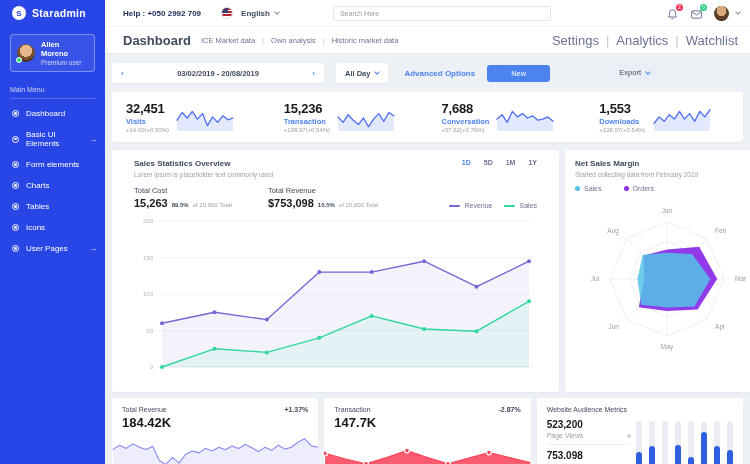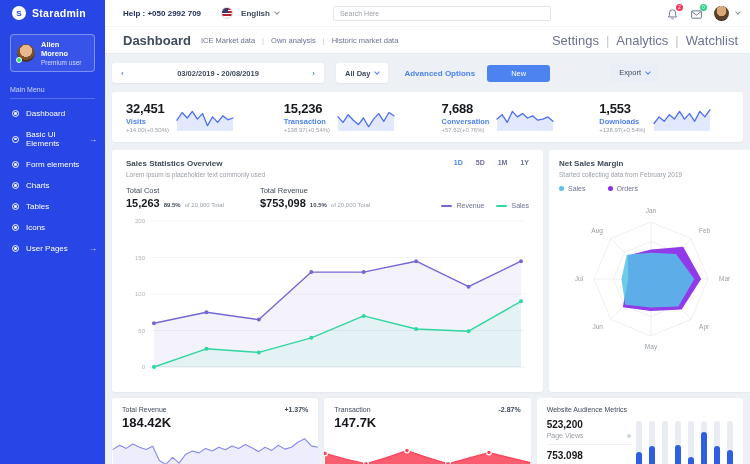--- a/index.html
+++ b/index.html
@@ -69,21 +69,21 @@
   
   .stats-band { background:#fff; border-radius:3px; box-shadow:0 1px 2px rgba(0,0,0,.04); height:50px; display:flex; align-items:center; margin-bottom:8px; }
   .stat { flex:1; display:flex; align-items:center; padding:0 14px; gap:7px; }
   .stat-value { font-size:13px; font-weight:bold; color:#16191d; letter-spacing:-.2px; }
   .stat-label { font-size:7.5px; font-weight:bold; color:var(--accent,#4d83f0); margin-top:1px; }
   .stat-delta { font-size:6px; color:#9aa0a6; margin-top:1px; }
 
   
   .charts-row { display:flex; gap:6px; height:242px; margin-bottom:6px; }
   .card { background:#fff; border-radius:3px; box-shadow:0 1px 2px rgba(0,0,0,.04); }
-  .sales-card { flex:0 0 423px; padding:9px 14px; }
+  .sales-card { flex:0 0 423px; padding:9px 22px; }
   .sales-head { display:flex; }
   .card-title { font-size:8px; font-weight:bold; color:#3e4b5b; }
   .card-sub { font-size:6.5px; color:#9aa0a6; margin-top:3px; }
   .ranges { margin-left:auto; display:flex; gap:13px; }
   .range { font-size:7px; font-weight:bold; color:#6c7293; cursor:pointer; }
   .range.active { color:var(--accent,#4d83f0); }
   .totals-row { display:flex; align-items:flex-end; margin-top:8px; }
   .total-block { margin-right:36px; }
   .total-label { font-size:7.5px; color:#3e4b5b; }
   .total-line { display:flex; align-items:baseline; gap:4px; margin-top:2px; }

